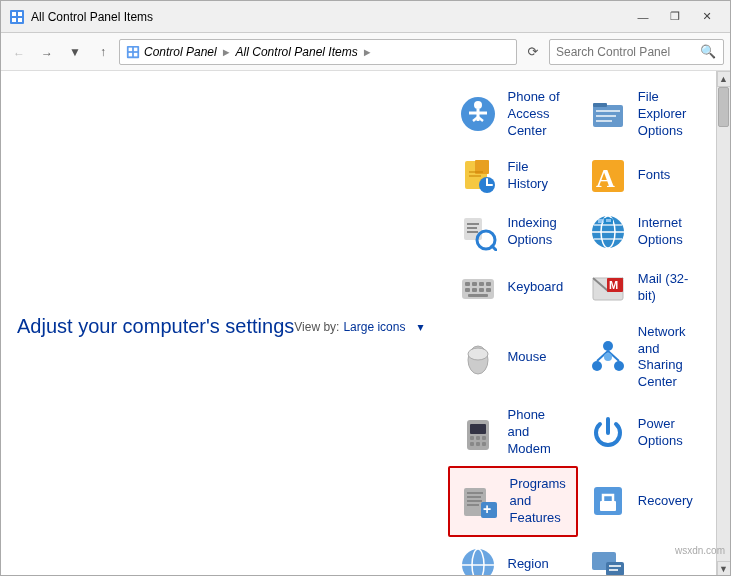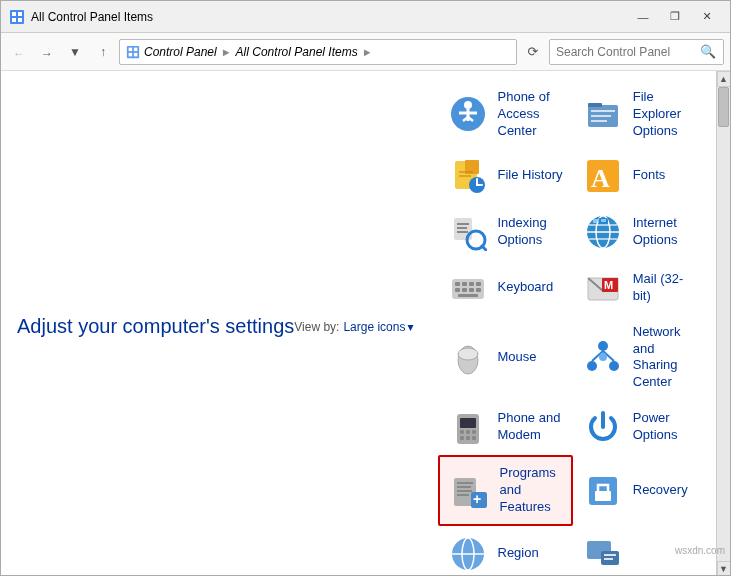--- a/index.html
+++ b/index.html
@@ -148,21 +148,21 @@
       gap: 4px;
       font-size: 12px;
       color: #555;
     }
     .view-by-label { color: #555; }
     .view-by-value {
       color: #003399;
       cursor: pointer;
       display: flex;
       align-items: flex-end;
-      gap: 2px;
+      gap: 12px;
     }
 
     .items-grid {
       display: grid;
       grid-template-columns: 1fr 1fr;
       overflow-y: auto;
       padding: 10px 8px;
       flex: 1;
     }
 

